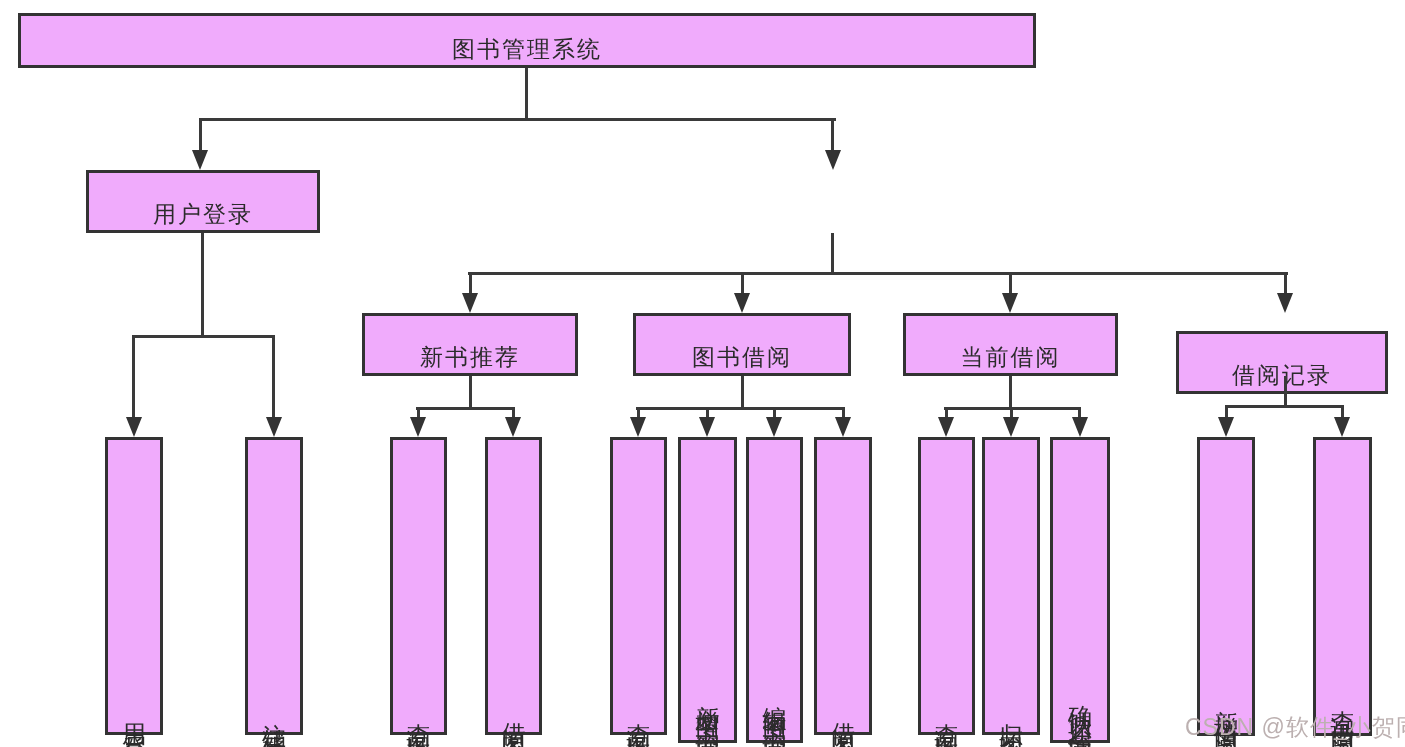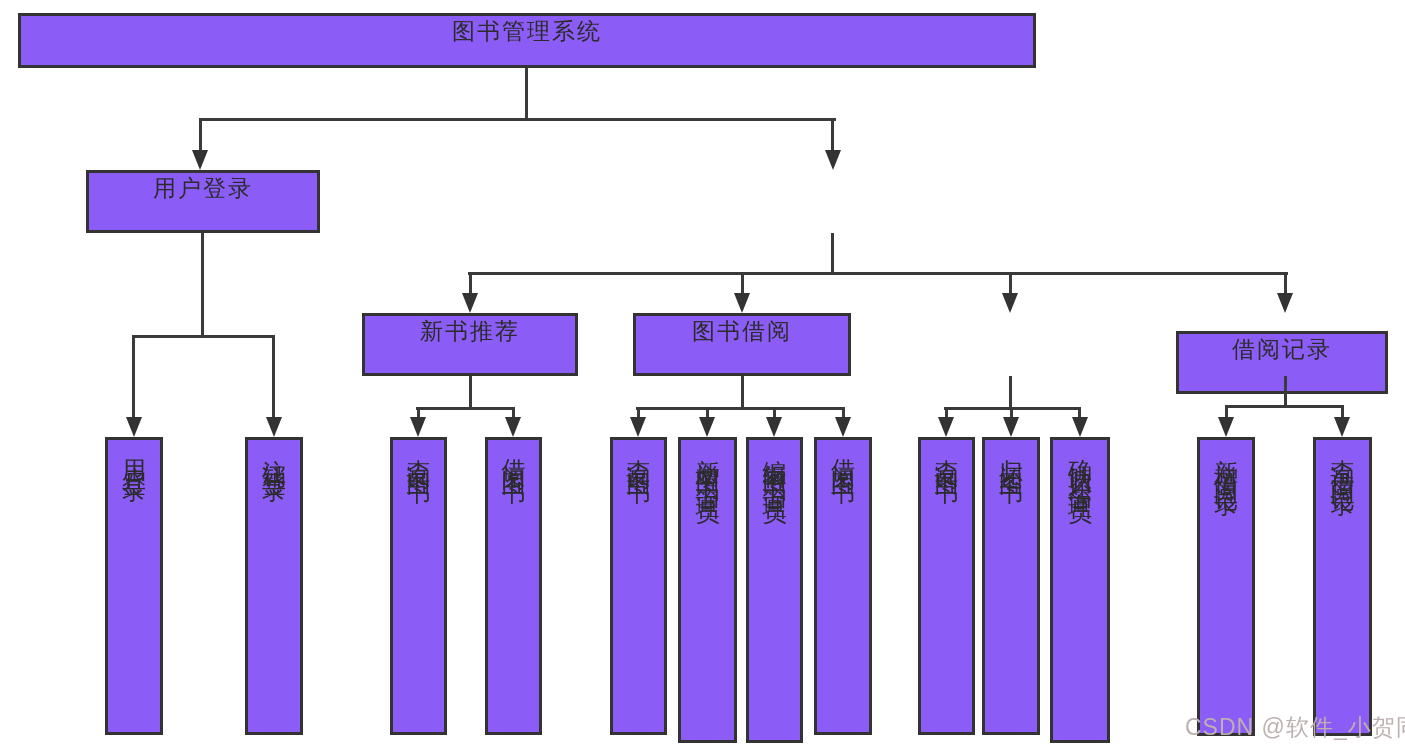--- a/index.html
+++ b/index.html
@@ -6,25 +6,25 @@
   #canvas{
     position:relative;
     width:1405px;height:747px;
     background:#ffffff;
     overflow:hidden;
     font-family:"Liberation Sans", sans-serif;
     color:#222;
   }
   .box{
     position:absolute;
-    background:#8b5cf6;
+    background:#f0abfc;
     border:3px solid #333333;
     box-sizing:border-box;
     display:flex;
-    align-items:flex-start;
+    align-items:flex-end;
     justify-content:center;
   }
   .hbox{ font-size:23px; letter-spacing:2px; color:#2b2b2b; }
   .vbox span{
     writing-mode:vertical-rl;
     text-orientation:mixed;
     font-size:24px;
     line-height:1;
     letter-spacing:7px;
     color:#2b2b2b;
@@ -90,20 +90,23 @@
   <div class="ah" style="left:1002px;top:293px;"></div>
   <div class="l" style="left:1284px;top:272px;width:3px;height:23px;"></div>
   <div class="ah" style="left:1277px;top:293px;"></div>
 
   <div class="box hbox" style="left:362px;top:313px;width:216px;height:63px;">
     <span>新书推荐</span>
   </div>
   <div class="box hbox" style="left:633px;top:313px;width:218px;height:63px;">
     <span>图书借阅</span>
   </div>
+  <div class="box hbox" style="left:903px;top:313px;width:215px;height:63px;">
+    <span>当前借阅</span>
+  </div>
   <div class="box hbox" style="left:1176px;top:331px;width:212px;height:63px;">
     <span>借阅记录</span>
   </div>
 
   <div class="l" style="left:469px;top:376px;width:3px;height:31px;"></div>
   <div class="l" style="left:416px;top:407px;width:99px;height:3px;"></div>
   <div class="l" style="left:417px;top:407px;width:3px;height:12px;"></div>
   <div class="ah" style="left:410px;top:417px;"></div>
   <div class="l" style="left:512px;top:407px;width:3px;height:12px;"></div>
   <div class="ah" style="left:505px;top:417px;"></div>

